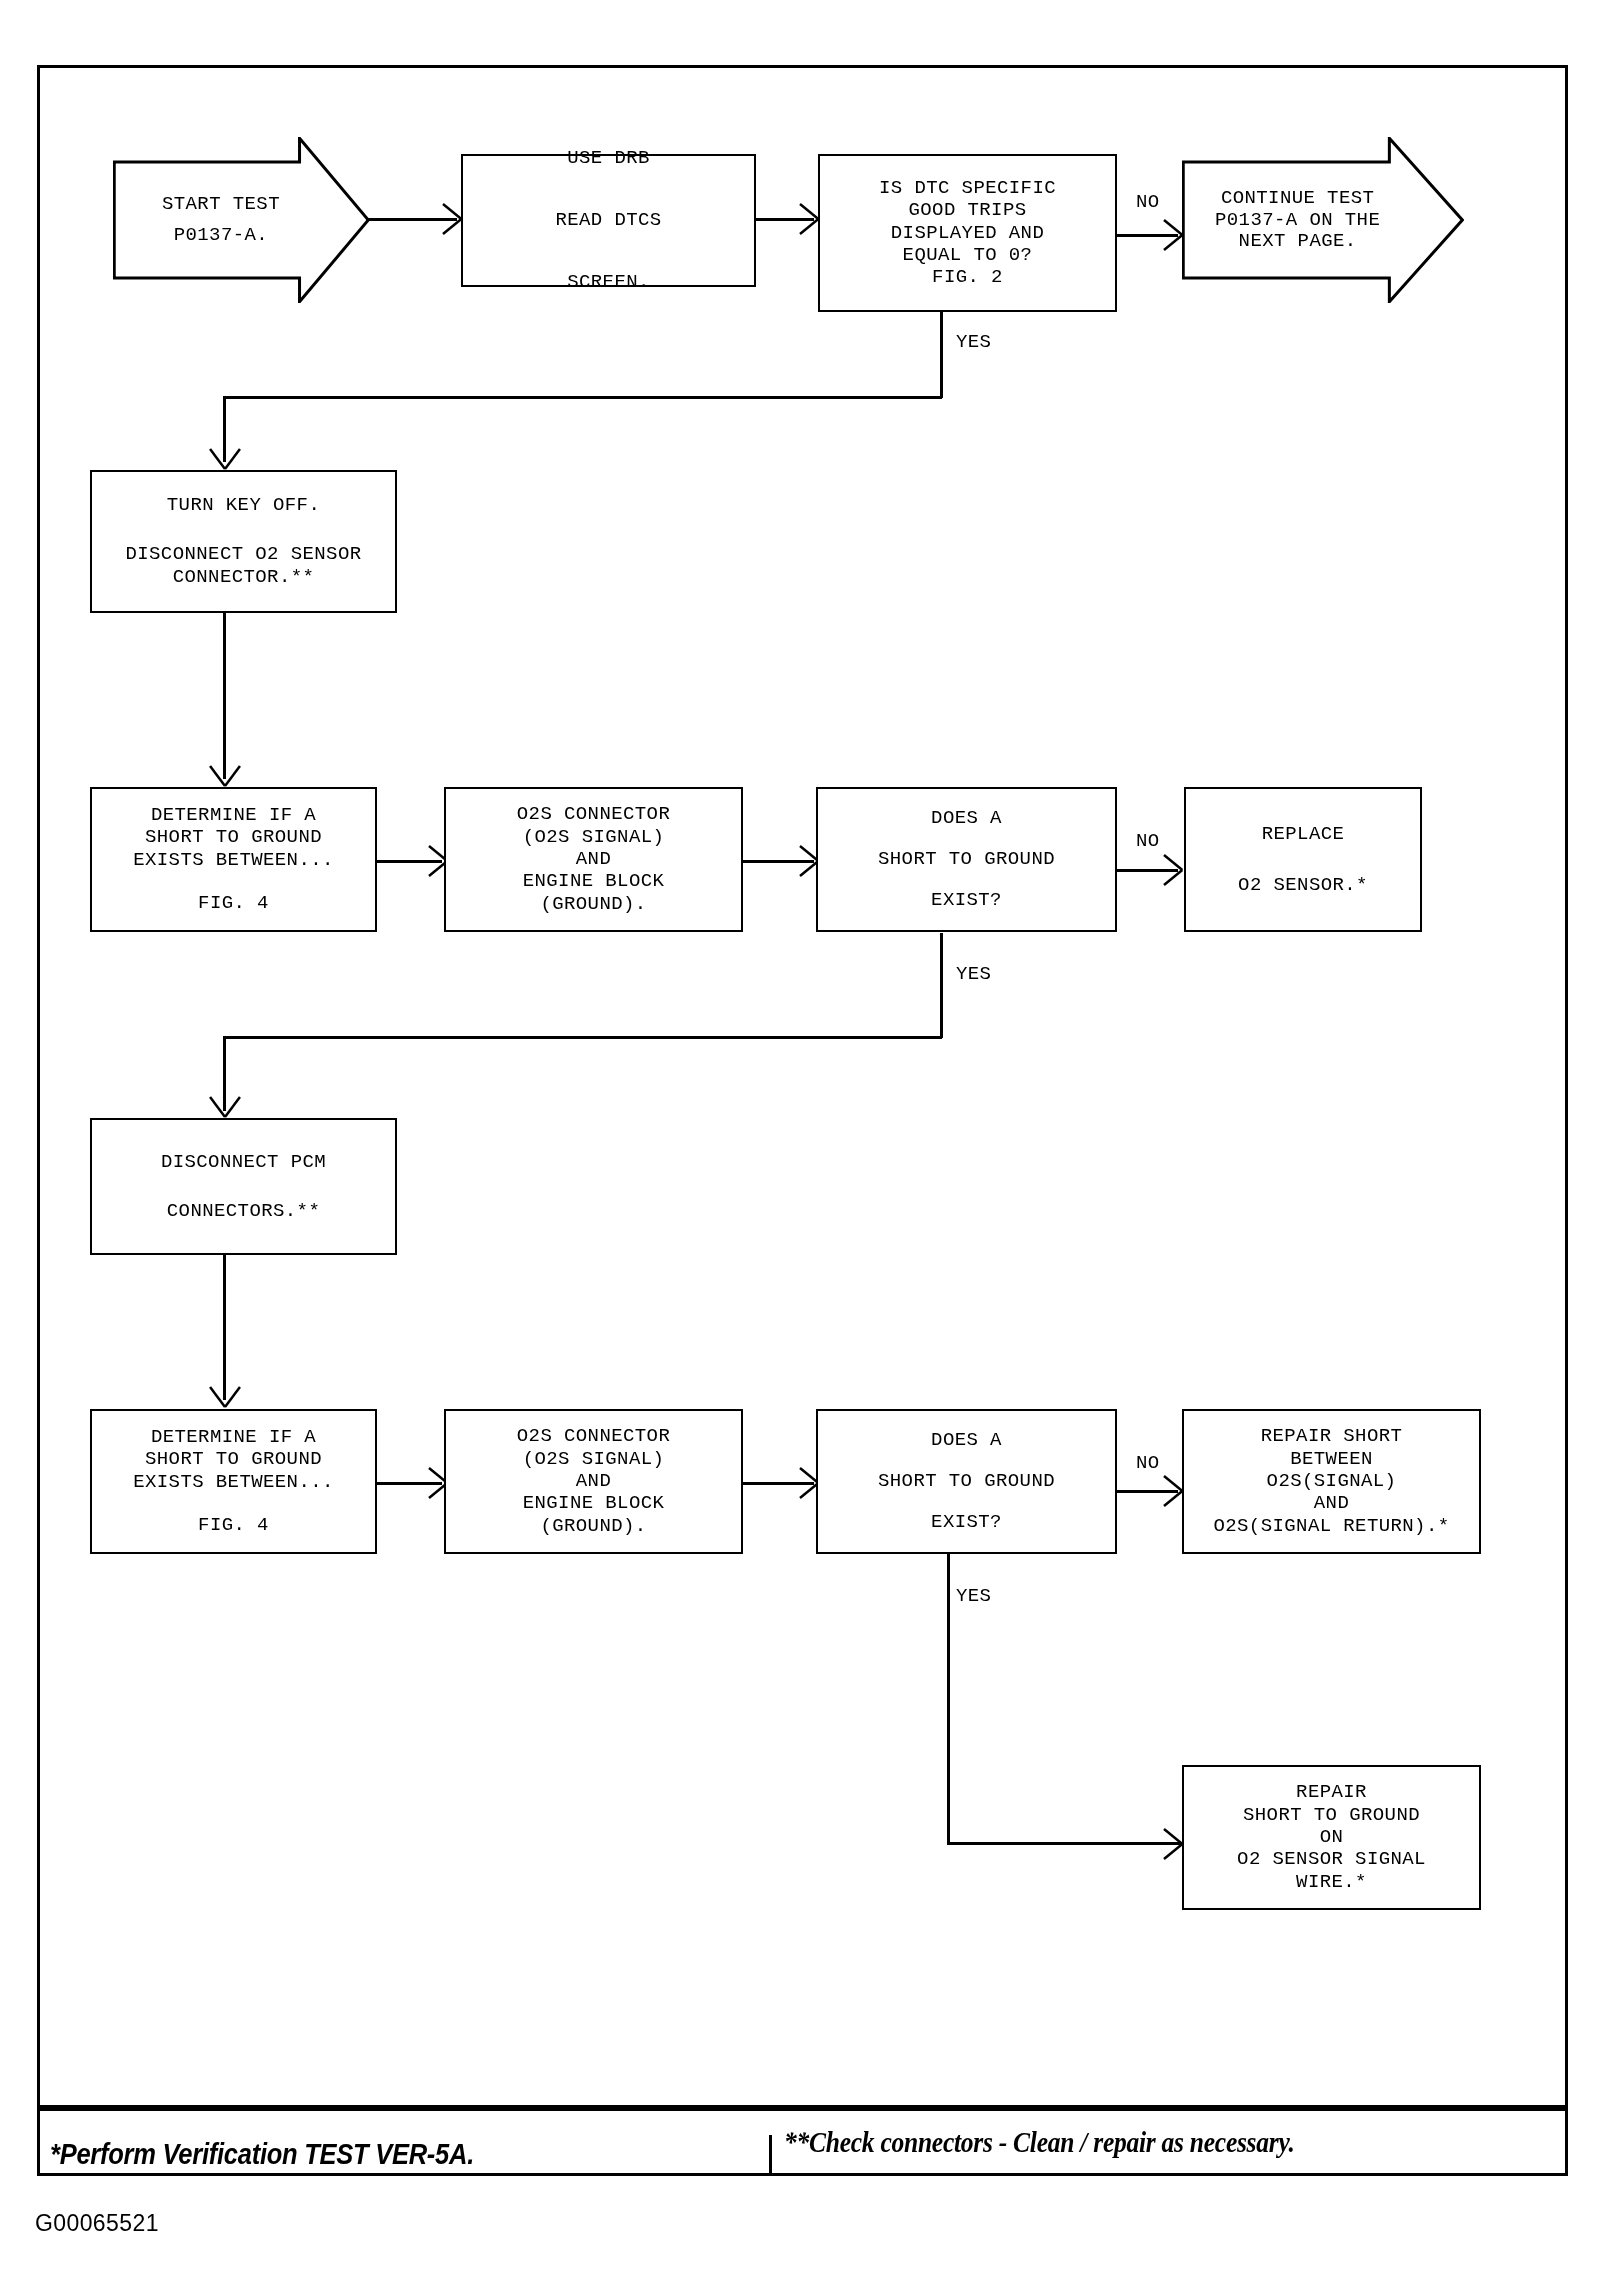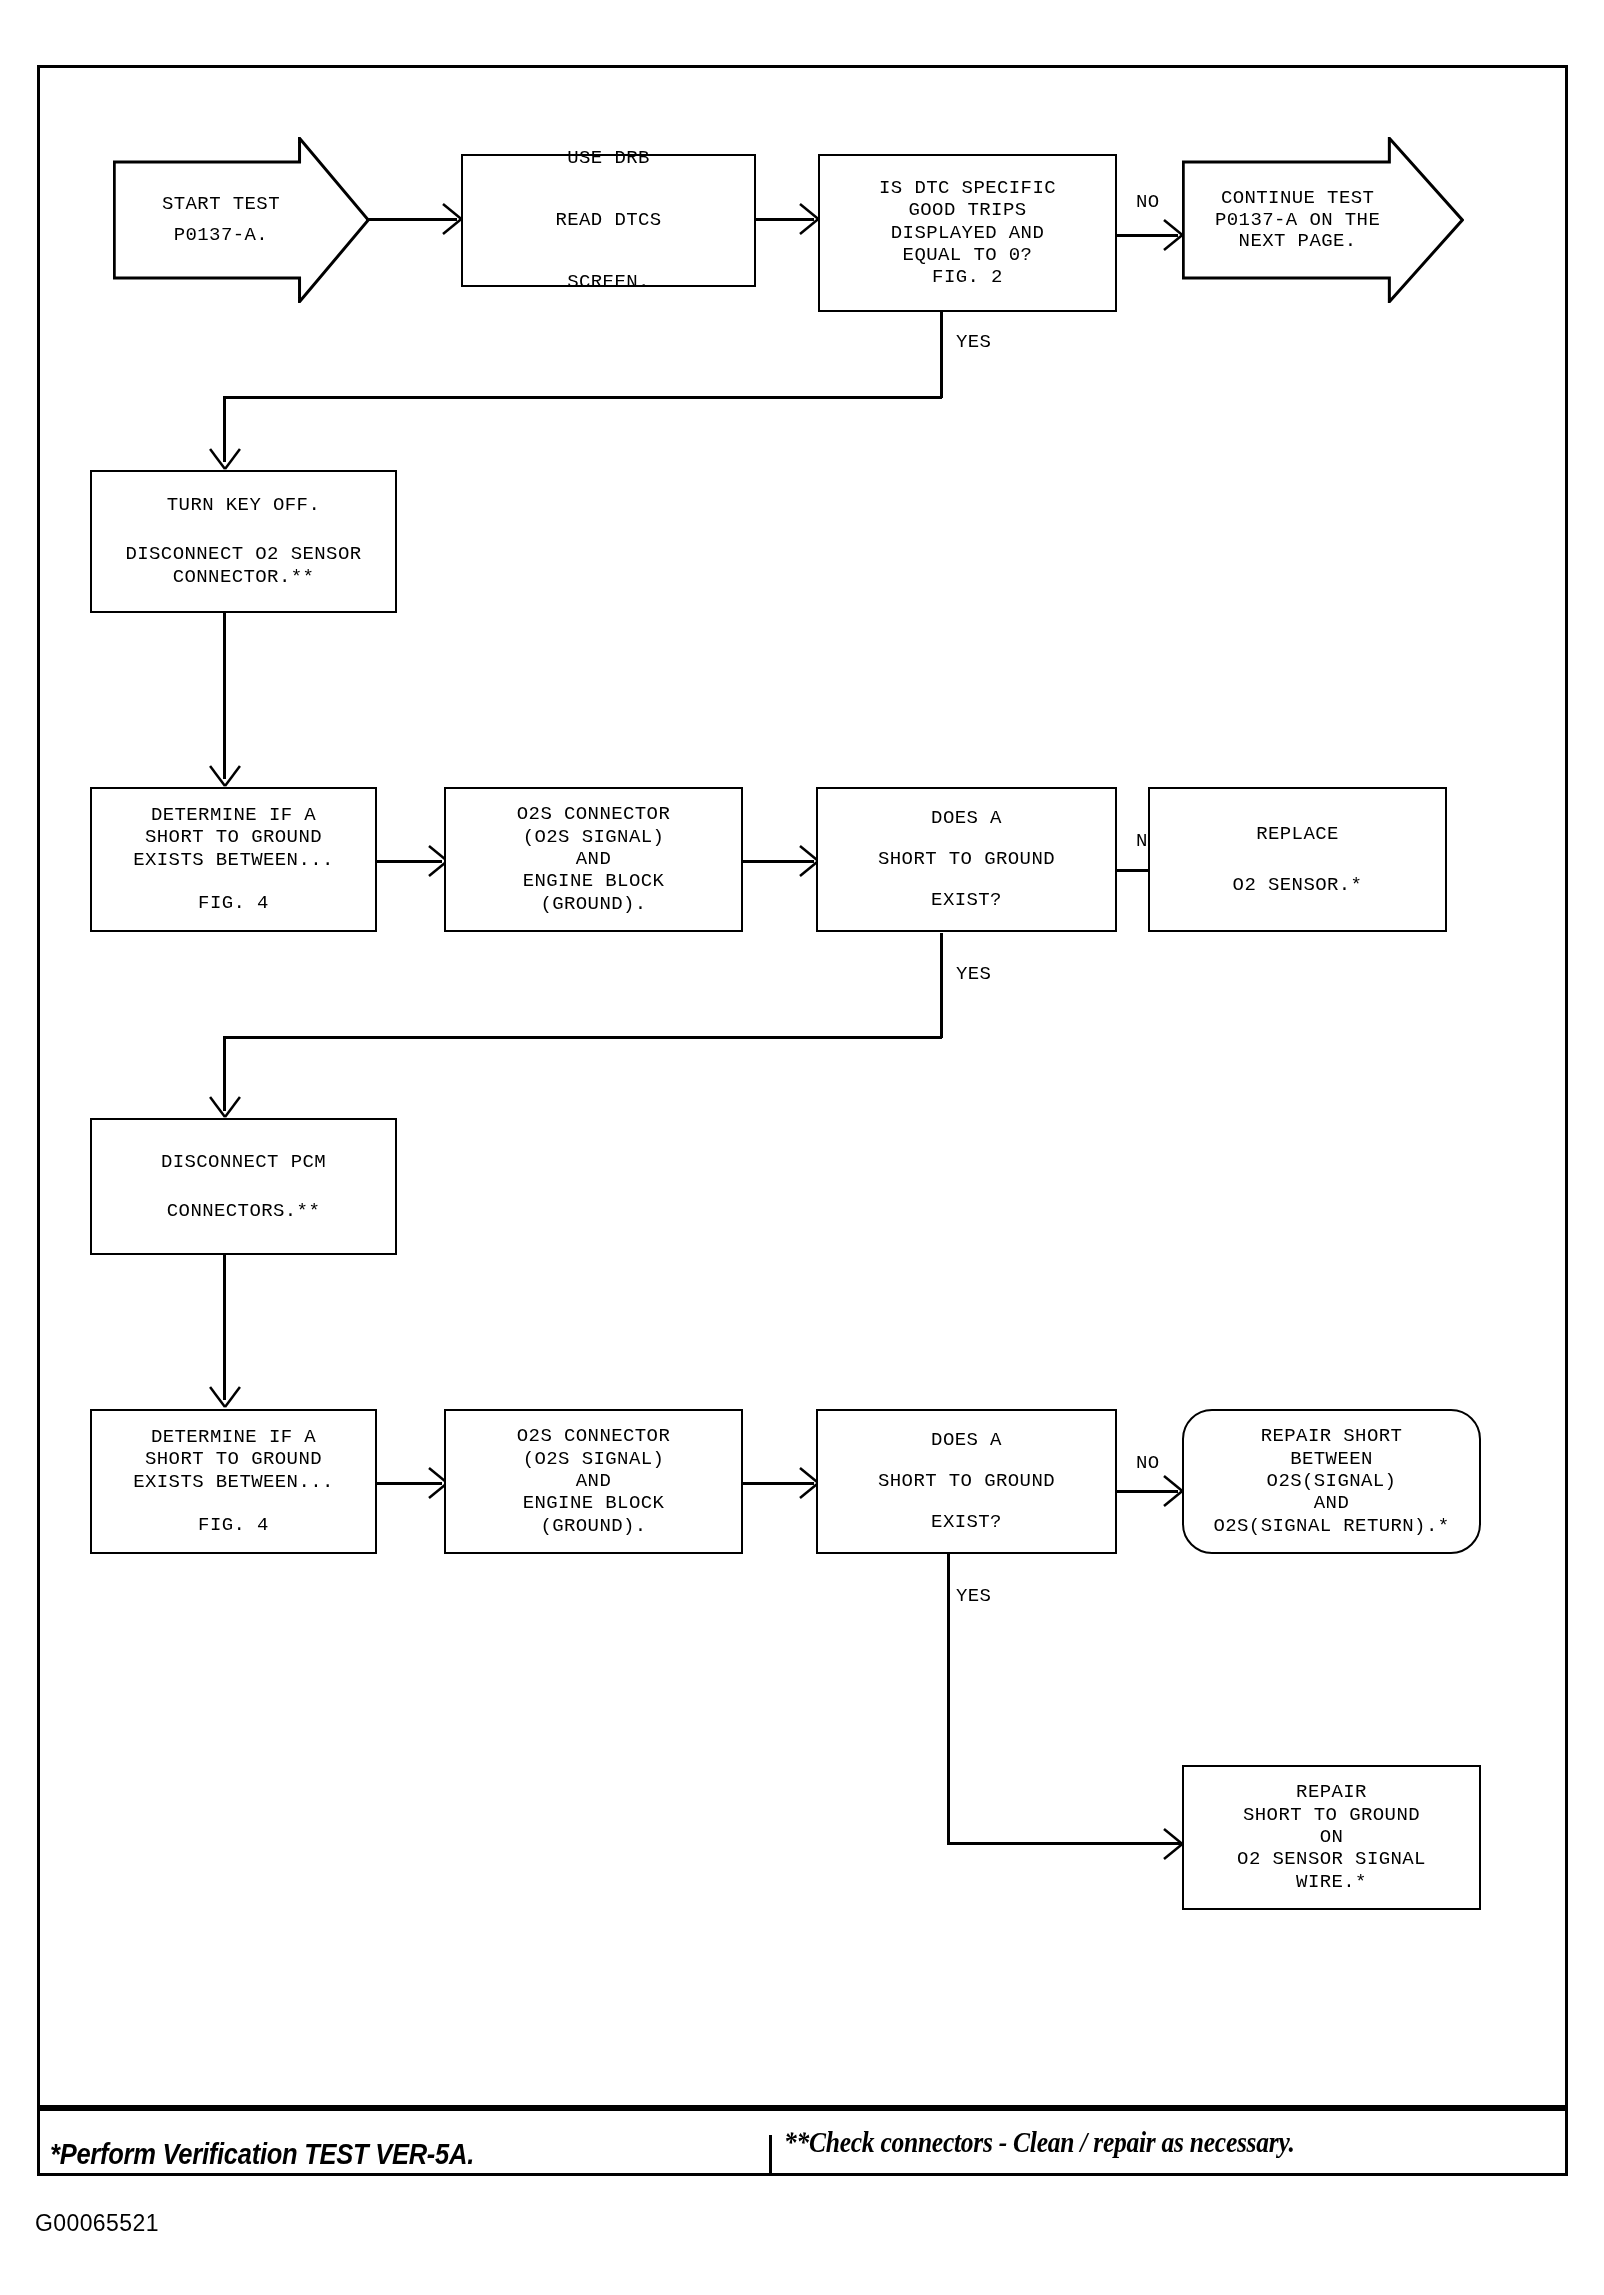--- a/index.html
+++ b/index.html
@@ -269,21 +269,21 @@
     <span class="ln">EXIST?</span>
   </div>
 
   <div class="blabel" style="left:1136px; top:830px;">NO</div>
   <div class="hline" style="left:1117px; top:869px; width:61px;"></div>
   <svg class="ahead" style="left:1164px; top:854px; width:20px; height:32px;" viewBox="0 0 24 38">
     <line x1="0" y1="1" x2="22" y2="19"></line>
       <line x1="0" y1="37" x2="22" y2="19"></line>
   </svg>
 
-  <div class="node" style="left:1148px; top:787px; width:299px; height:145px;">
+  <div class="node" style="left:1184px; top:787px; width:238px; height:145px;">
     <span class="ln" style="margin-bottom:32px;">REPLACE</span>
     <span class="ln">O2 SENSOR.*</span>
   </div>
 
   <div class="blabel" style="left:956px; top:963px;">YES</div>
   <div class="vline" style="left:940px; top:933px; height:105px;"></div>
   <div class="hline" style="left:223px; top:1036px; width:719px;"></div>
   <div class="vline" style="left:223px; top:1036px; height:75px;"></div>
   <svg class="ahead" style="left:209px; top:1097px; width:32px; height:21.6px;" viewBox="0 0 38 26">
     <line x1="1" y1="0" x2="19" y2="24"></line>
@@ -334,21 +334,21 @@
     <span class="ln">EXIST?</span>
   </div>
 
   <div class="blabel" style="left:1136px; top:1452px;">NO</div>
   <div class="hline" style="left:1117px; top:1490px; width:61px;"></div>
   <svg class="ahead" style="left:1164px; top:1475px; width:20px; height:32px;" viewBox="0 0 24 38">
     <line x1="0" y1="1" x2="22" y2="19"></line>
       <line x1="0" y1="37" x2="22" y2="19"></line>
   </svg>
 
-  <div class="node tight" style="left:1182px; top:1409px; width:299px; height:145px;border-radius:30px;">
+  <div class="node tight" style="left:1182px; top:1409px; width:299px; height:145px;">
     <span class="ln">REPAIR SHORT</span>
     <span class="ln">BETWEEN</span>
     <span class="ln">O2S(SIGNAL)</span>
     <span class="ln">AND</span>
     <span class="ln">O2S(SIGNAL RETURN).*</span>
   </div>
 
   <div class="blabel" style="left:956px; top:1585px;">YES</div>
   <div class="vline" style="left:947px; top:1554px; height:291px;"></div>
   <div class="hline" style="left:947px; top:1842px; width:237px;"></div>

